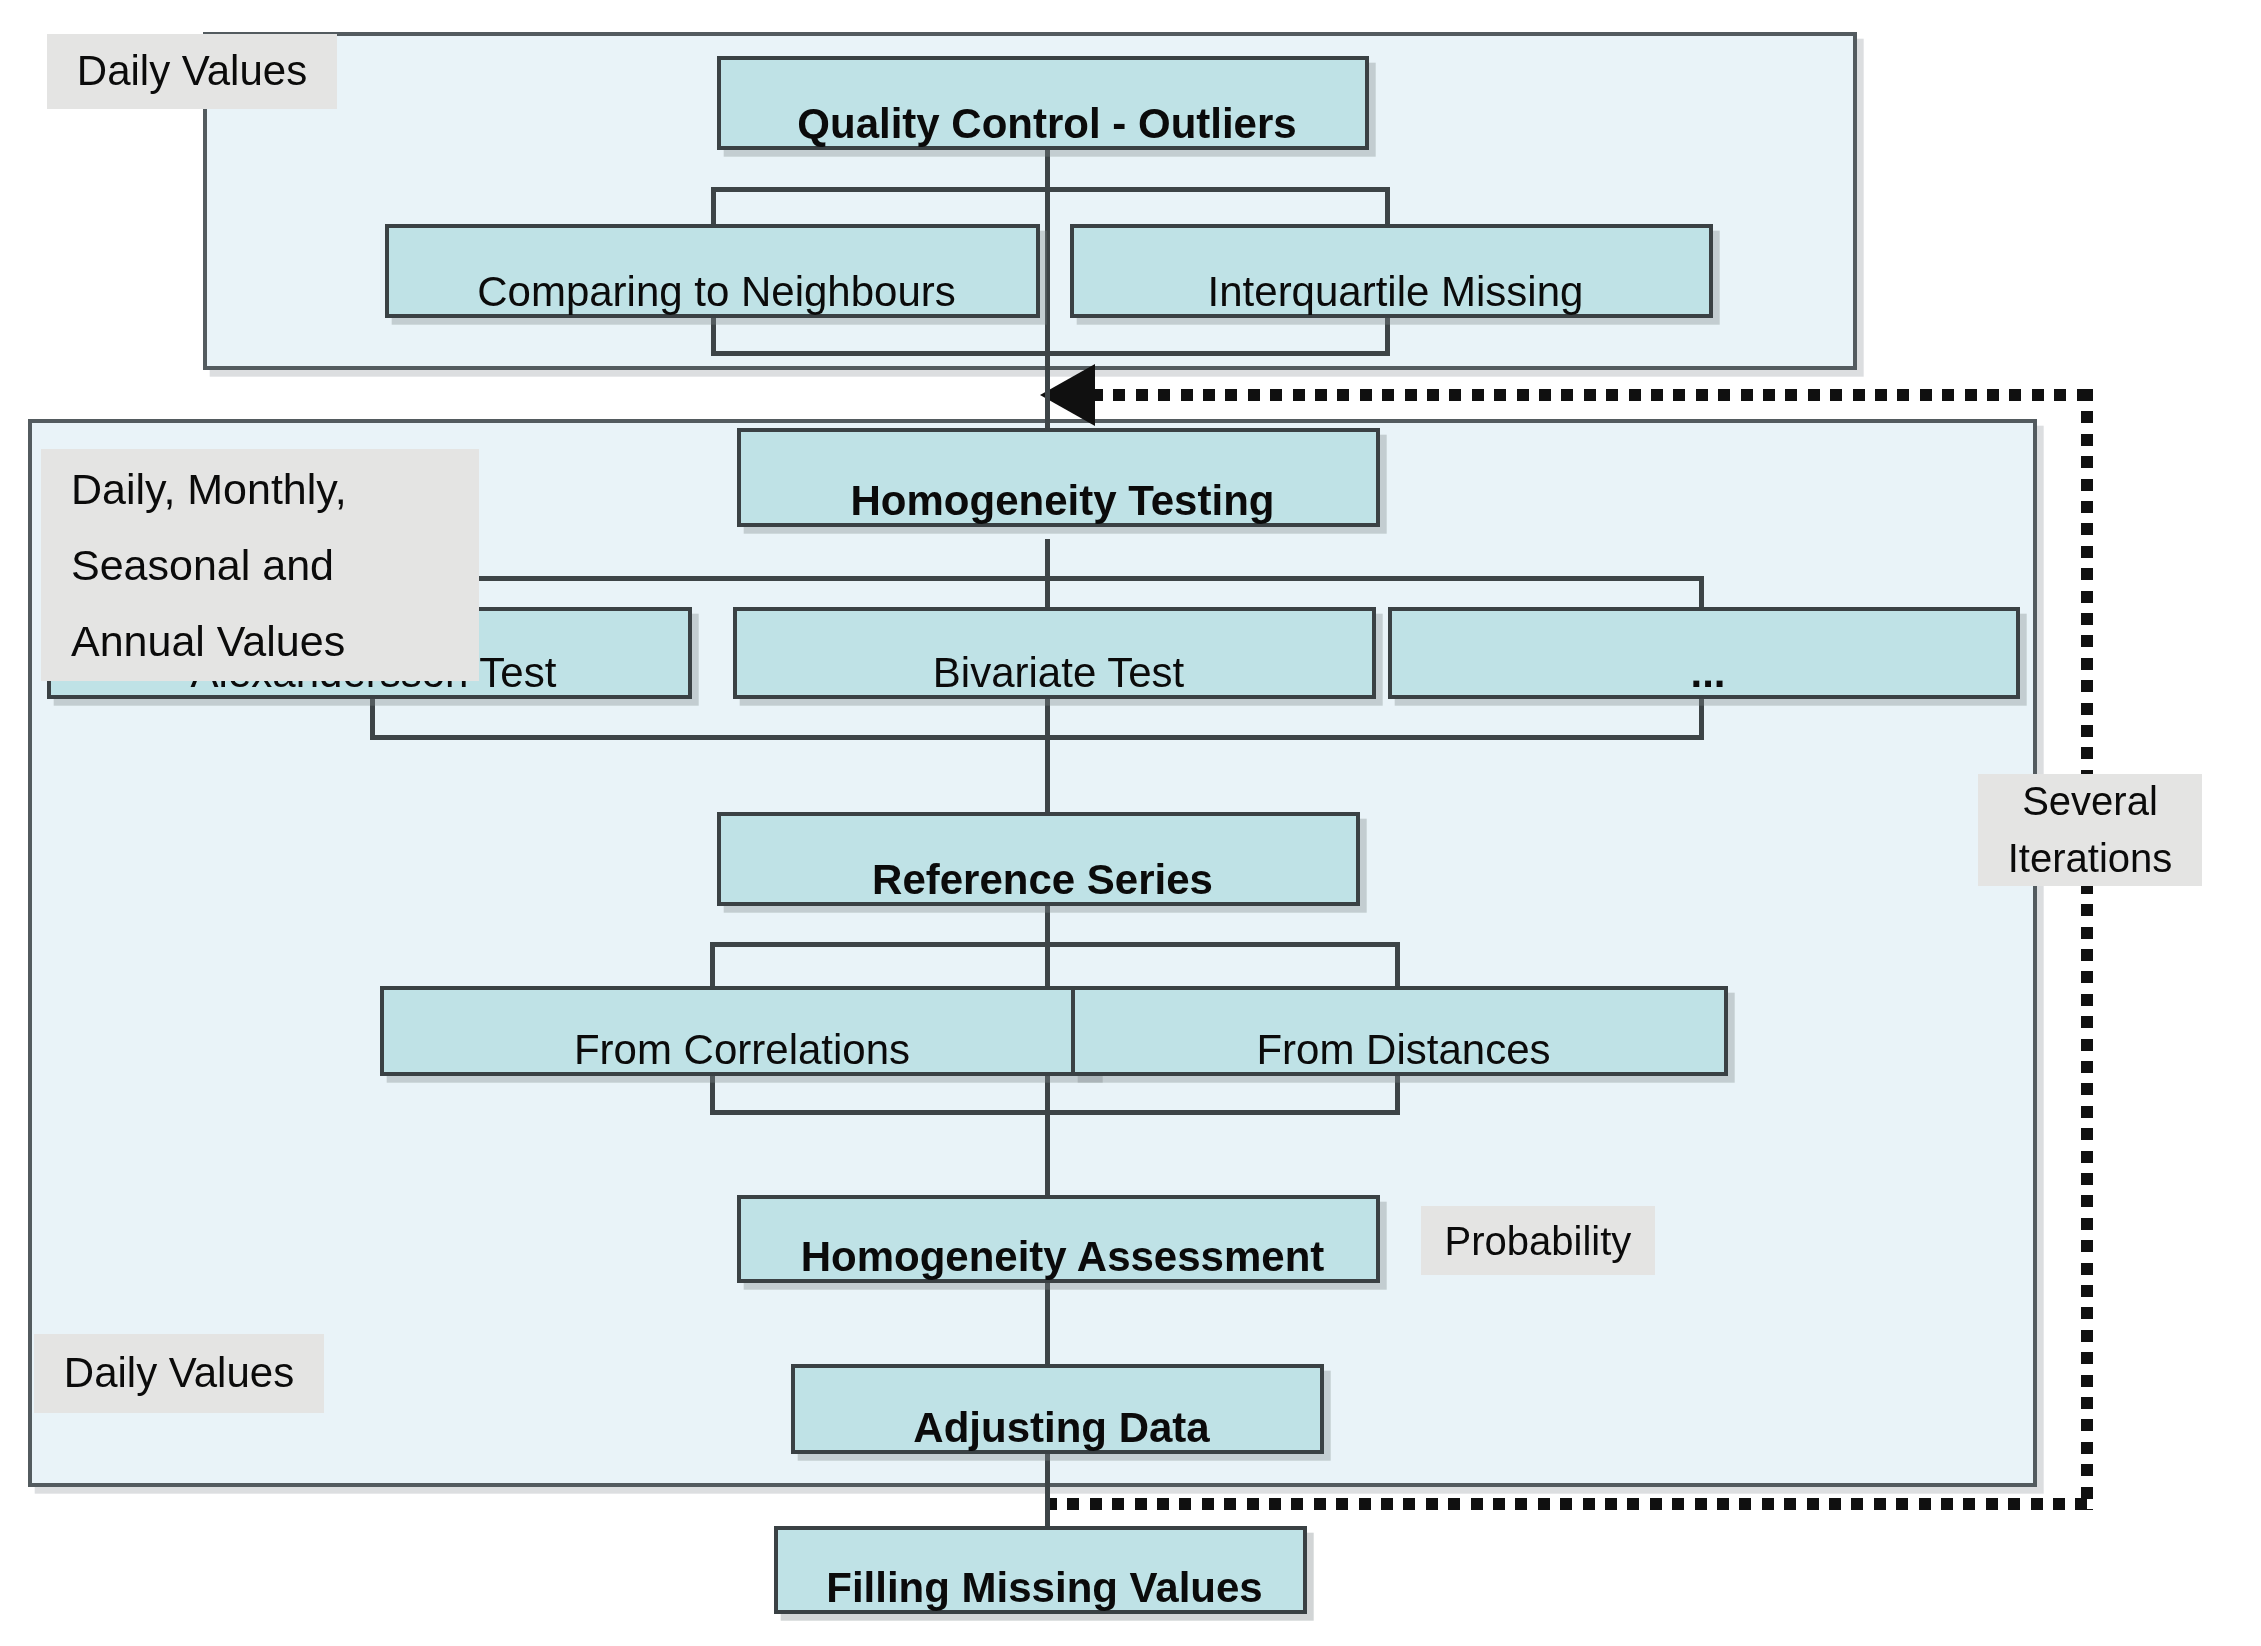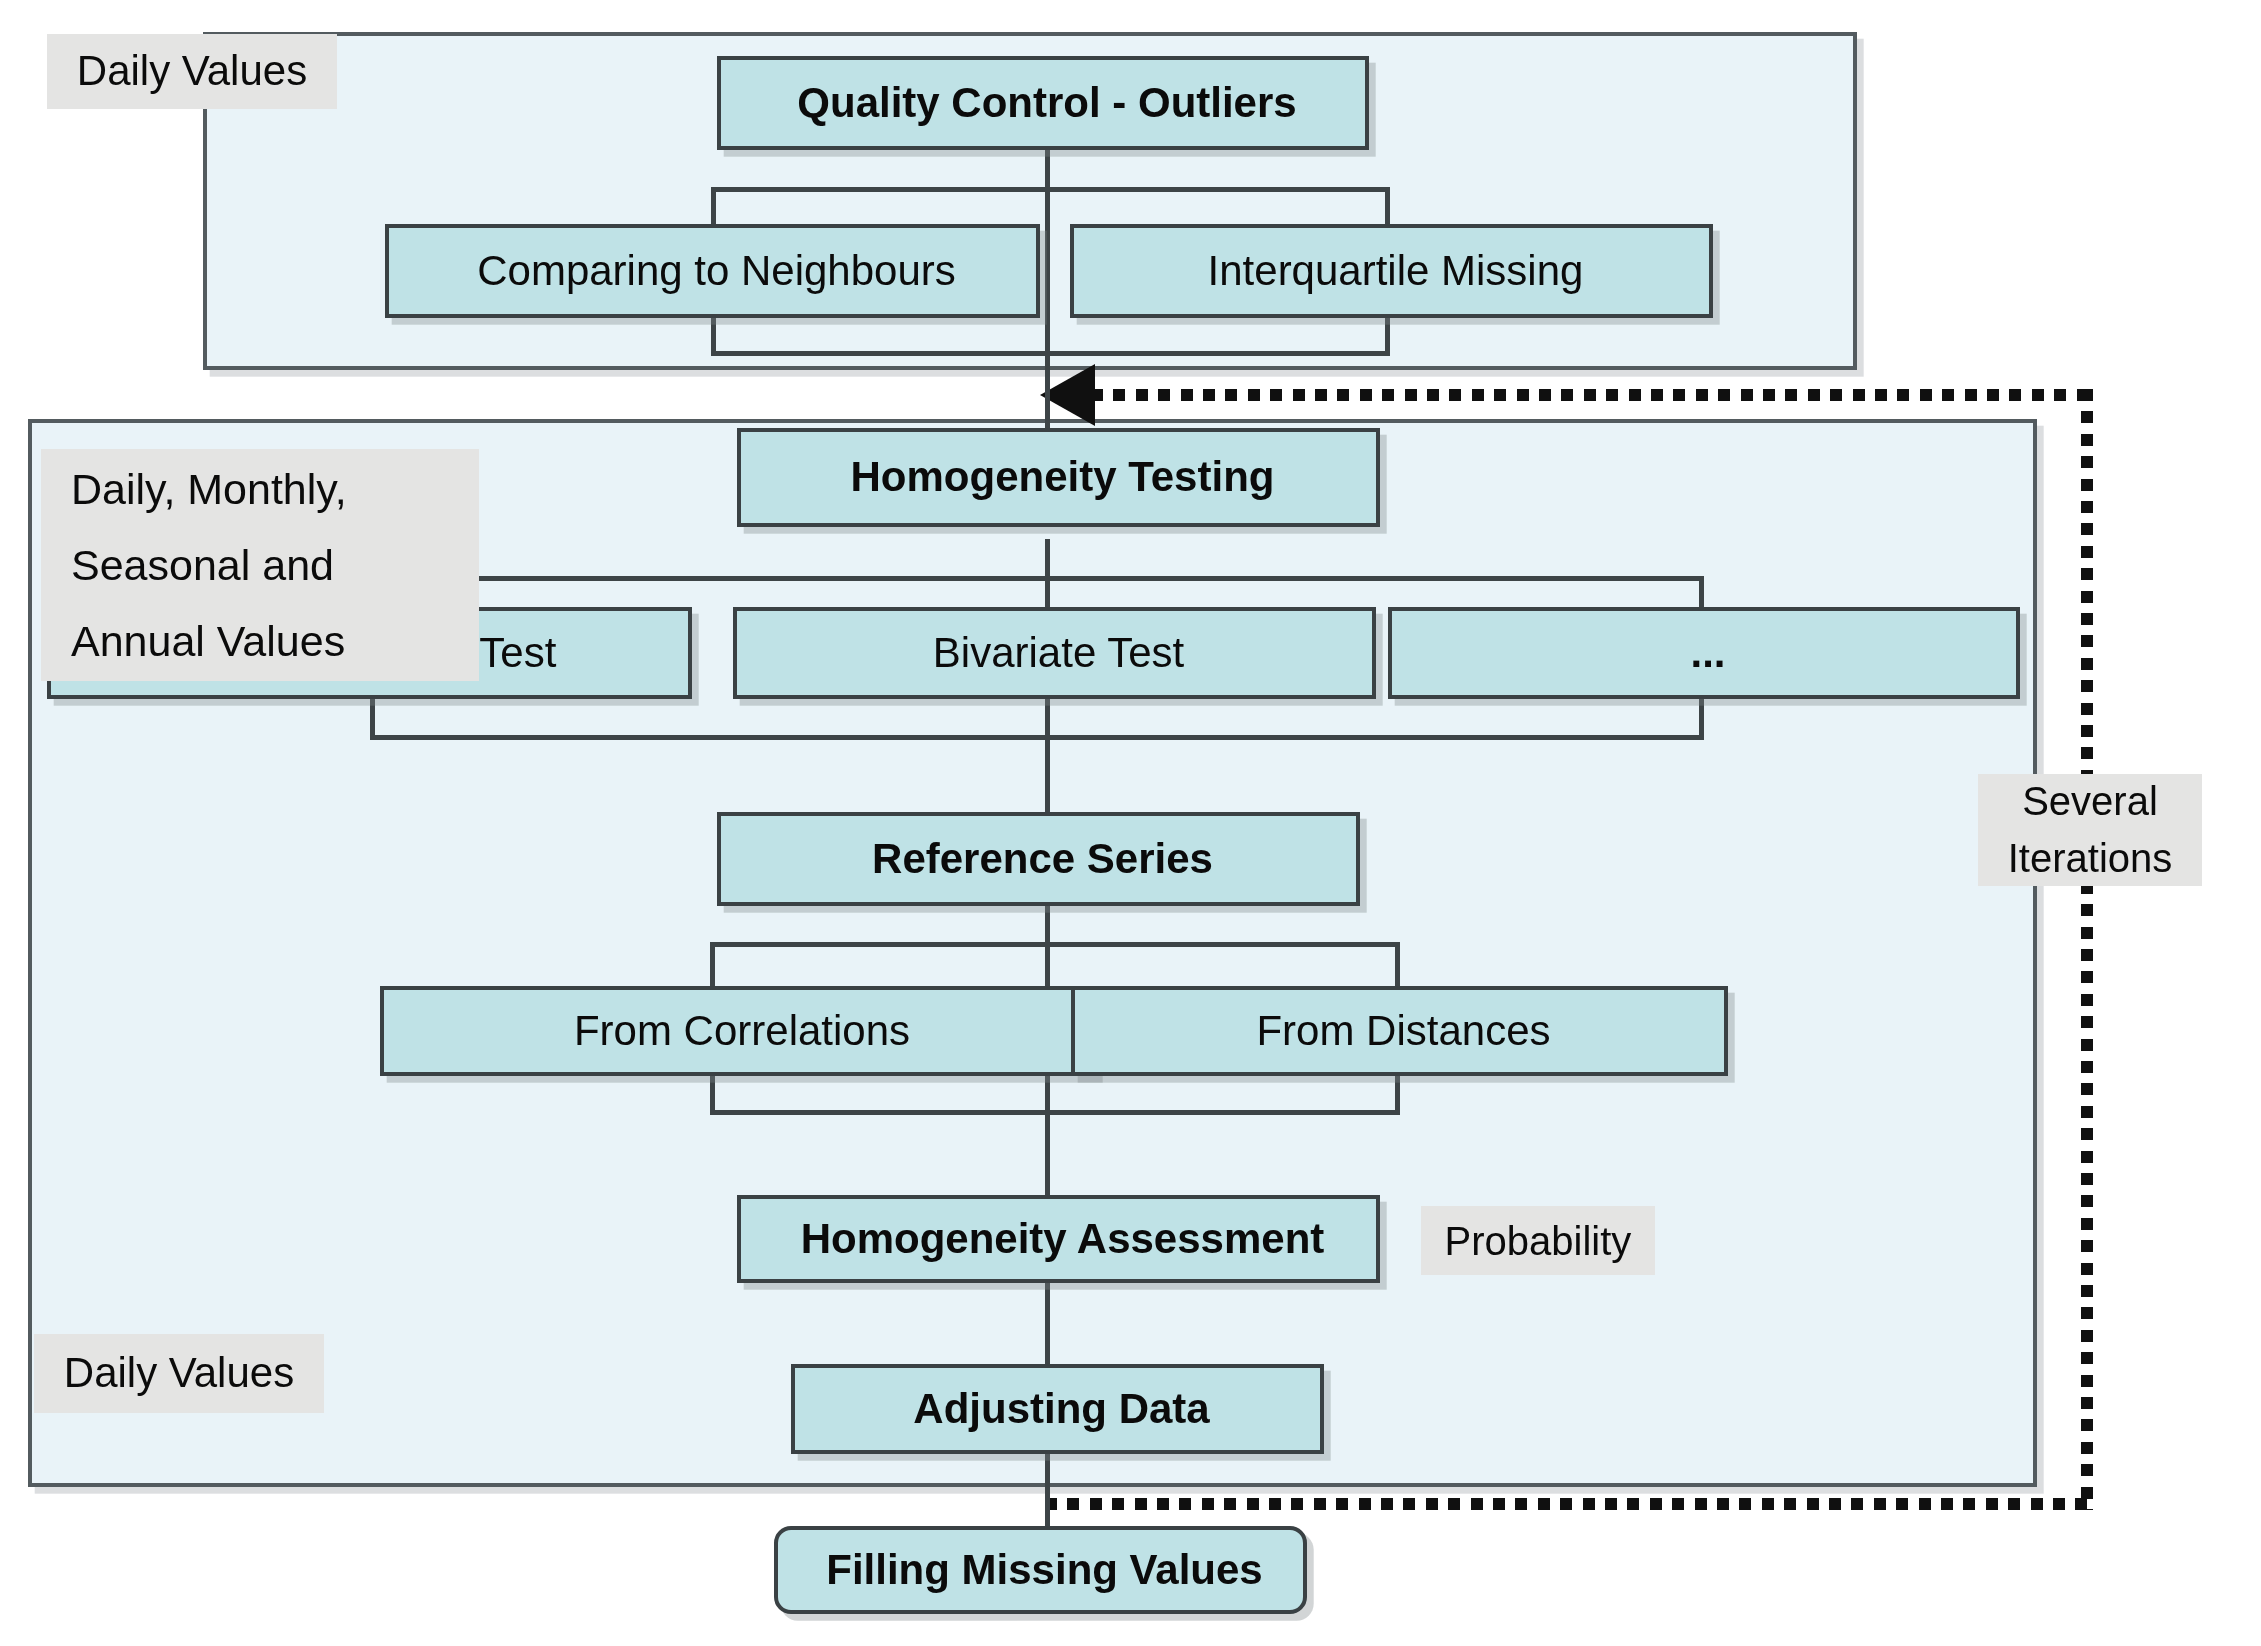--- a/index.html
+++ b/index.html
@@ -57,39 +57,39 @@
     border-right:55px solid var(--loop);
     border-top:31px solid transparent;
     border-bottom:31px solid transparent;
   }
 
   .node{
     position:absolute;z-index:3;box-sizing:border-box;
     background:var(--node-fill);
     border:4.5px solid var(--node-border);
     box-shadow:6.7px 6.7px 0 rgba(125,134,138,0.35);
-    display:flex;align-items:center;justify-content:center;
+    display:flex;align-items:flex-end;justify-content:center;
     text-align:center;line-height:1.05;padding-left:8px;
   }
   .node.bold{font-weight:bold;font-size:42px;}
   .node.italic{font-weight:400;font-size:42px;}
 
   .n-qc{left:717px;top:56px;width:652px;height:94px;}
   .n-comparing{left:385px;top:224px;width:655px;height:94px;}
   .n-interquartile{left:1070px;top:224px;width:643px;height:94px;}
   .n-ht{left:737px;top:428px;width:643px;height:99px;}
   .n-alex{left:47px;top:607px;width:645px;height:92px;}
   .n-bivariate{left:733px;top:607px;width:643px;height:92px;}
   .n-more{left:1388px;top:607px;width:632px;height:92px;}
   .n-reference{left:717px;top:812px;width:643px;height:94px;}
   .n-fromcorr{left:380px;top:986px;width:716px;height:90px;}
   .n-fromdist{left:1071px;top:986px;width:657px;height:90px;}
   .n-assessment{left:737px;top:1195px;width:643px;height:88px;}
   .n-adjusting{left:791px;top:1364px;width:533px;height:90px;}
-  .n-filling{left:774px;top:1526px;width:533px;height:88px;border-radius:17px;}
+  .n-filling{left:774px;top:1526px;width:533px;height:88px;}
 
   .label{
     position:absolute;z-index:4;
     background:var(--label-bg);
     display:flex;align-items:center;justify-content:center;
     white-space:pre-line;text-align:left;
     font-size:42px;line-height:1.35;
   }
   .l-daily-top{left:47px;top:34px;width:290px;height:75px;}
   .l-multi{left:41px;top:449px;width:438px;height:232px;line-height:76px;font-size:43px;justify-content:flex-start;padding-left:30px;box-sizing:border-box;}

